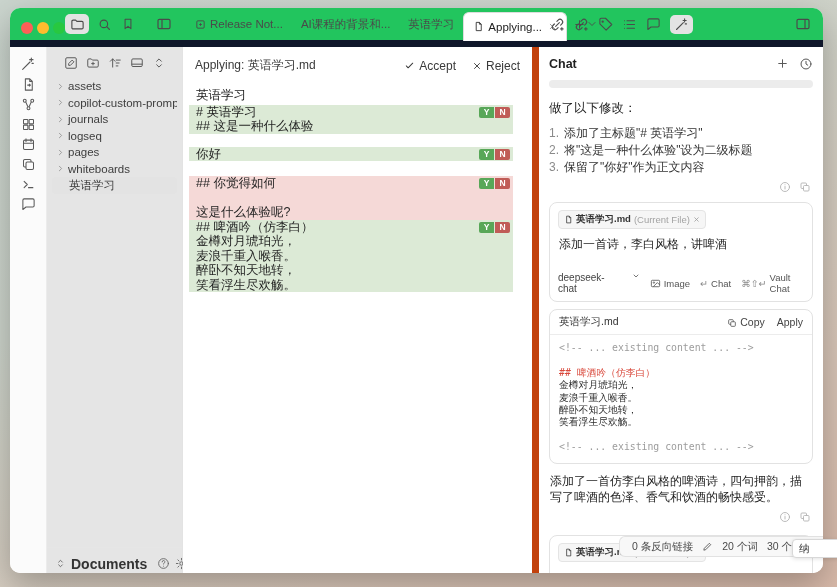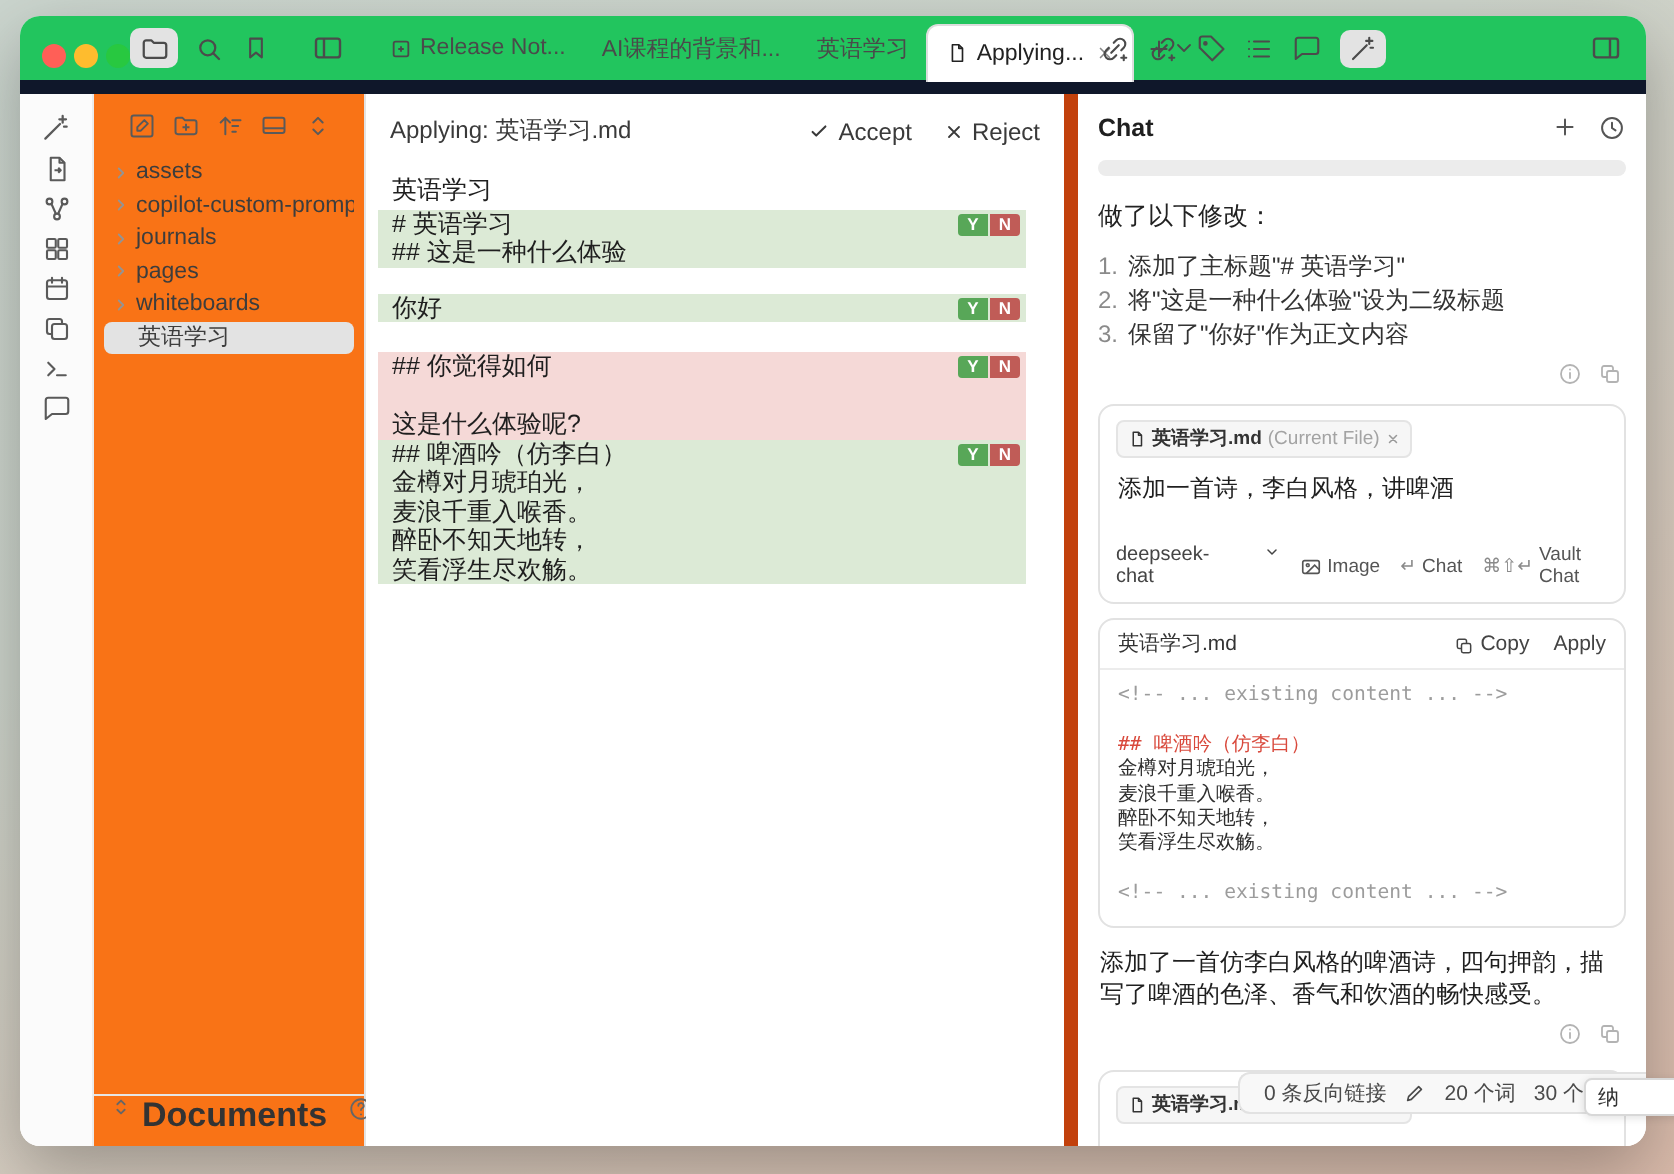--- a/index.html
+++ b/index.html
@@ -19,27 +19,27 @@
   .tabsep{width:1px;height:14px;background:#d6d6d6}
   .tab.active{background:#fff;border:1px solid #ddd;border-bottom:none;border-radius:6px 6px 0 0;height:28px;margin-top:4px;color:#222}
   .tab-close{color:#888;display:flex;margin-left:2px}
   .tb-right{position:absolute;left:528px;right:0;top:0;height:32px;display:flex;align-items:center;gap:9px;padding:0 12px 0 12px;color:#4b4b4b}
   .tb-right .wand-box{background:#e3e3e3;border-radius:5px;padding:2px 4px;display:flex}
   .tb-sp{flex:1}
   
   .main{display:flex;height:532px}
   .rail{width:36px;border-right:1px solid #ececec;background:#fbfbfb;display:flex;flex-direction:column;align-items:center;padding-top:9px;gap:4px;color:#5a5a5a}
   .rail .ric{height:16px;display:flex;align-items:center;justify-content:center}
-  .filepane{width:135px;border-right:1px solid #e3e3e3;background:#f97316;display:flex;flex-direction:column}
+  .filepane{width:135px;border-right:1px solid #e3e3e3;background:#e5e5e5;display:flex;flex-direction:column}
   .fp-header{display:flex;justify-content:center;gap:8px;padding:9px 6px 6px;color:#5a5a5a}
   .tree{flex:1;padding:2px 5px;font-size:11.5px;color:#3d3d3d}
   .trow{display:flex;align-items:center;height:16.5px;padding-left:4px;border-radius:4px;white-space:nowrap;overflow:hidden}
   .trow .chev{color:#949494;display:flex;margin-right:3px}
   .trow.selected{background:#e3e3e3;padding-left:17px}
-  .vault-row{height:31px;border-top:1px solid #e6e6e6;display:flex;align-items:flex-start;gap:5px;padding:0 8px;font-size:17px;color:#333}
+  .vault-row{height:31px;border-top:1px solid #e6e6e6;display:flex;align-items:center;gap:5px;padding:0 8px;font-size:14px;color:#333}
   .vault-row .vsp{flex:1}
   .vault-row .vic{color:#666;display:flex}
   
   .editor{flex:1;border-right:7px solid #c2410c;display:flex;flex-direction:column;background:#fff;min-width:0}
   .ed-header{display:flex;align-items:center;padding:10px 12px 10px;font-size:12px;color:#3a3a3a}
   .ed-header .eh-sp{flex:1}
   .ed-btn{display:flex;align-items:center;gap:4px;font-size:12px;color:#3a3a3a;margin-left:16px}
   .ed-body{padding:4px 19px 0 6px;font-size:12.5px;line-height:14.5px;color:#1f1f1f}
   .plainline{padding-left:7px}
   .dblock{position:relative;padding:0 7px}
@@ -348,20 +348,28 @@
               </svg>
             </span>
           <span>journals</span>
         </div>
         <div class="trow">
           <span class="chev">
               <svg width="9" height="9" viewBox="0 0 24 24" fill="none" stroke="currentColor" stroke-width="2.4" stroke-linecap="round" stroke-linejoin="round">
                 <path d="M9 6l6 6-6 6"></path>
               </svg>
             </span>
+          <span>logseq</span>
+        </div>
+        <div class="trow">
+          <span class="chev">
+              <svg width="9" height="9" viewBox="0 0 24 24" fill="none" stroke="currentColor" stroke-width="2.4" stroke-linecap="round" stroke-linejoin="round">
+                <path d="M9 6l6 6-6 6"></path>
+              </svg>
+            </span>
           <span>pages</span>
         </div>
         <div class="trow">
           <span class="chev">
               <svg width="9" height="9" viewBox="0 0 24 24" fill="none" stroke="currentColor" stroke-width="2.4" stroke-linecap="round" stroke-linejoin="round">
                 <path d="M9 6l6 6-6 6"></path>
               </svg>
             </span>
           <span>whiteboards</span>
         </div>

